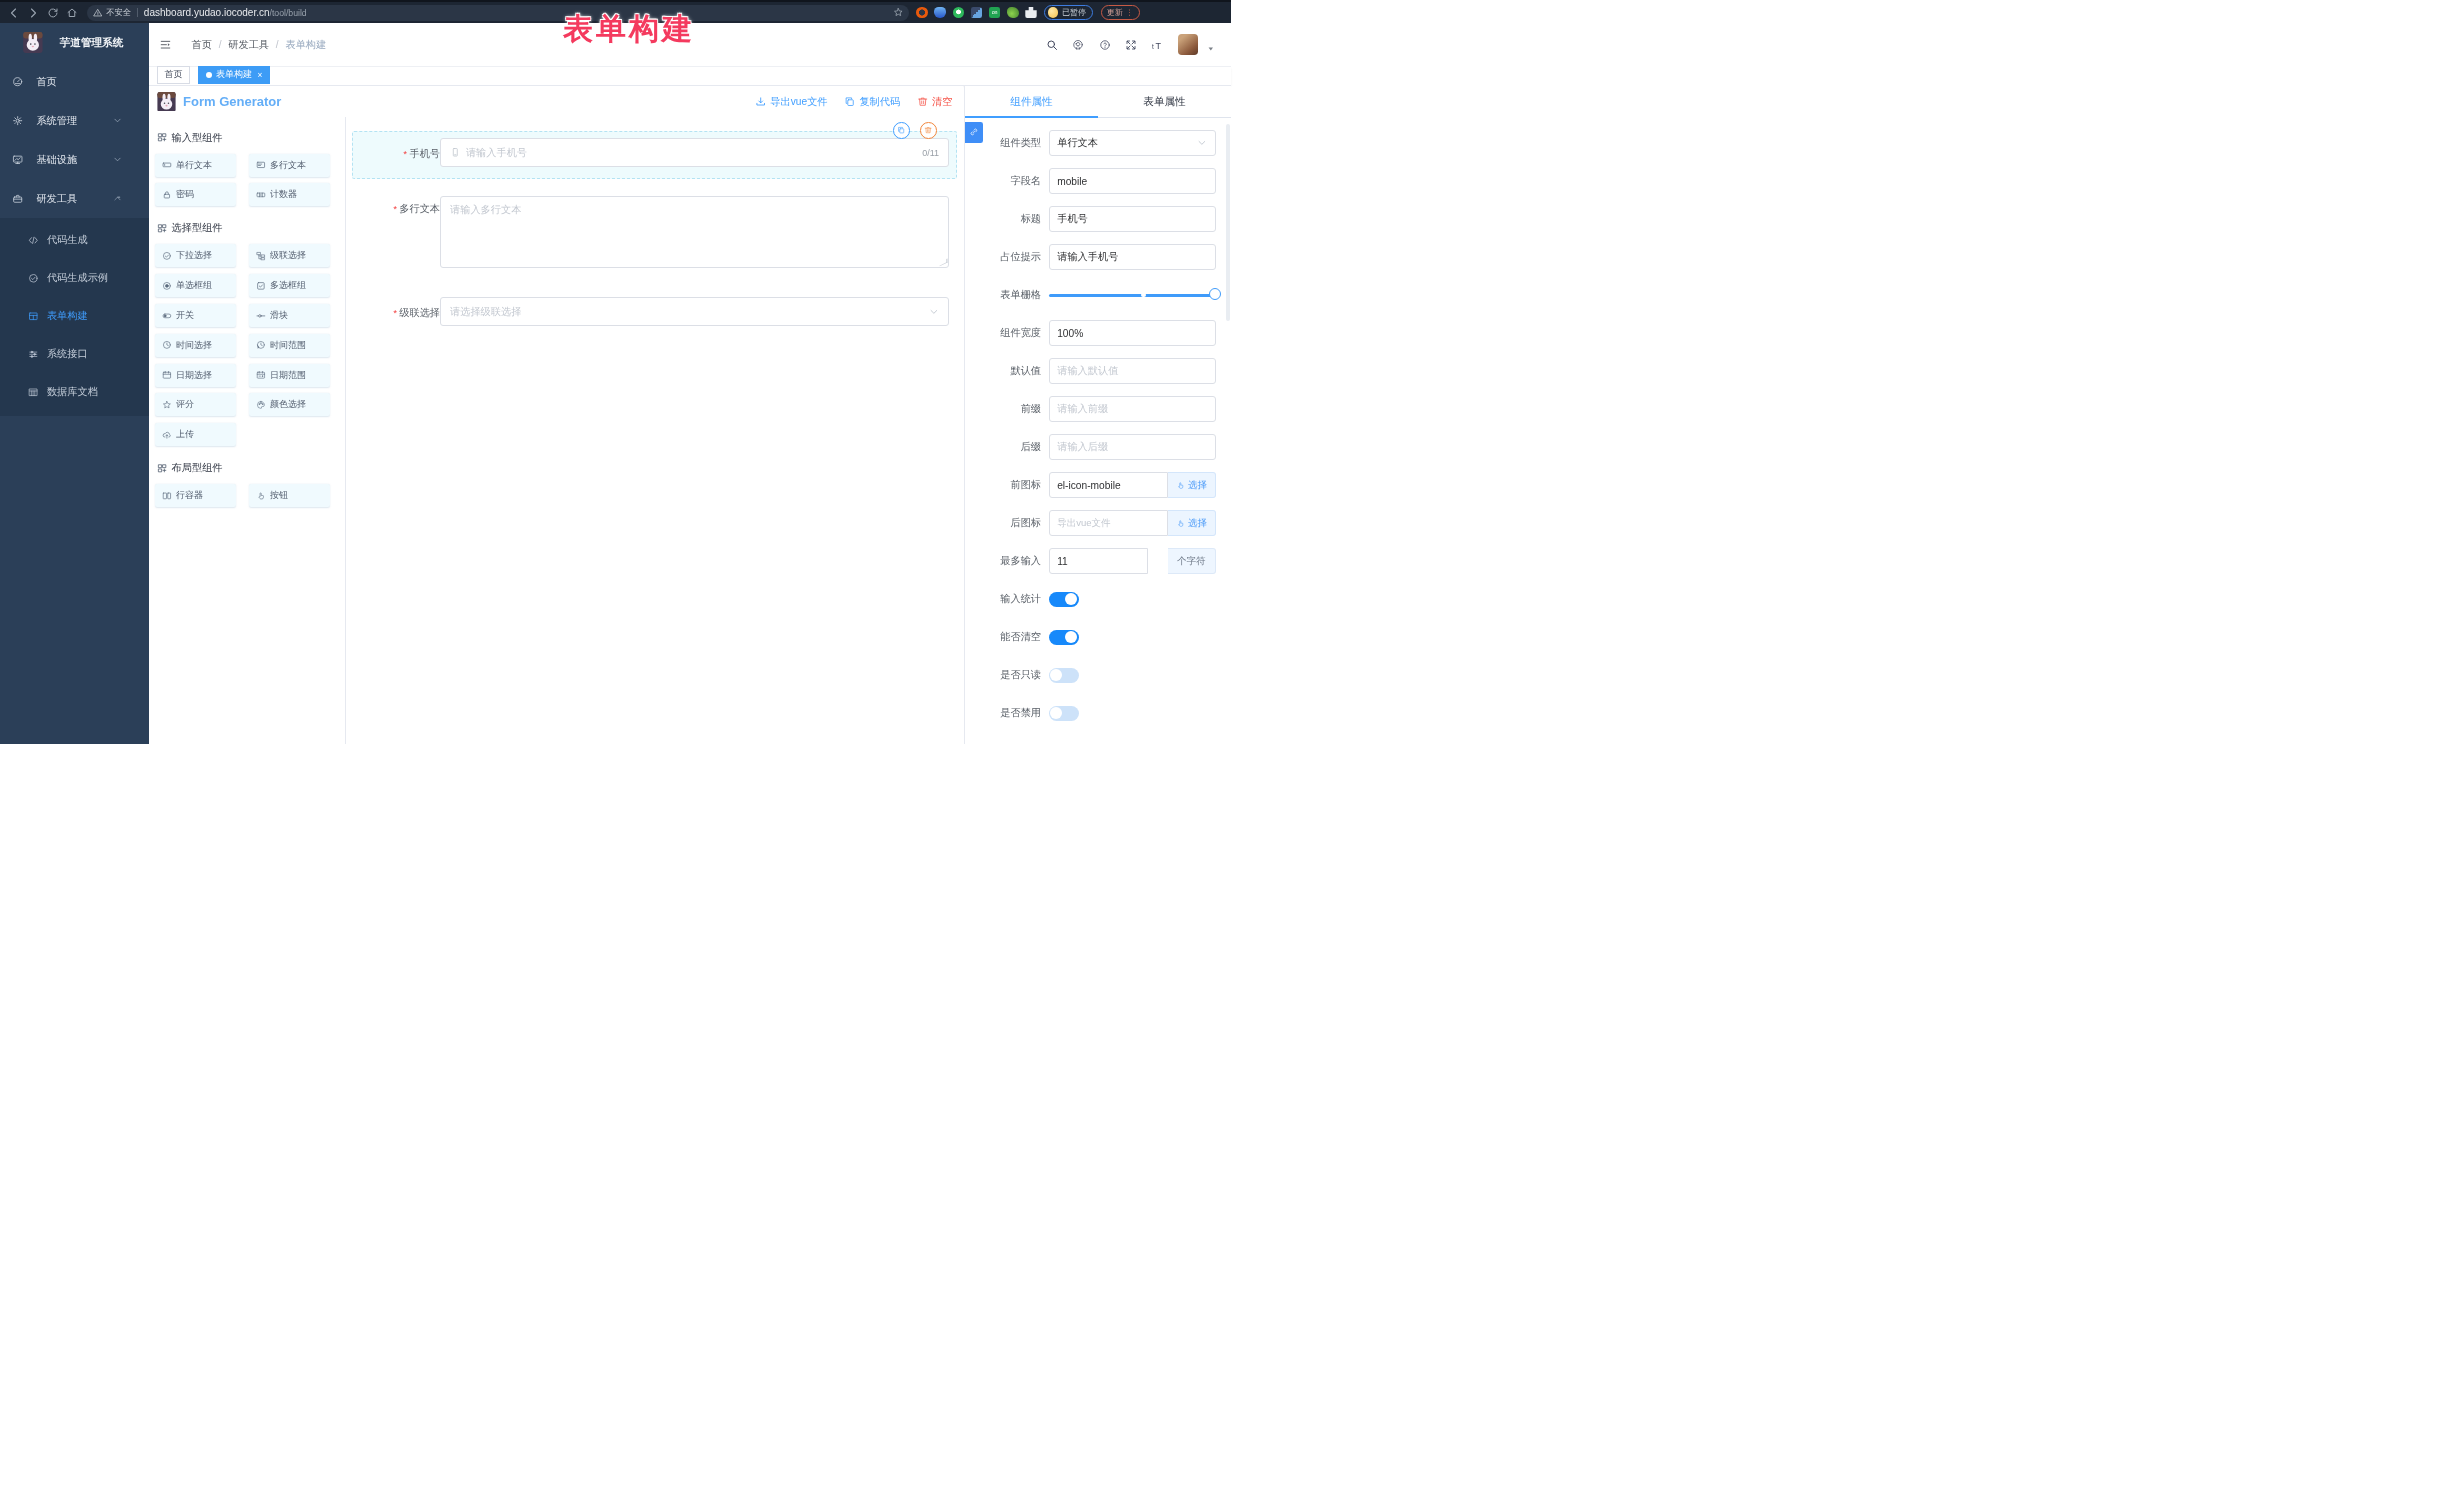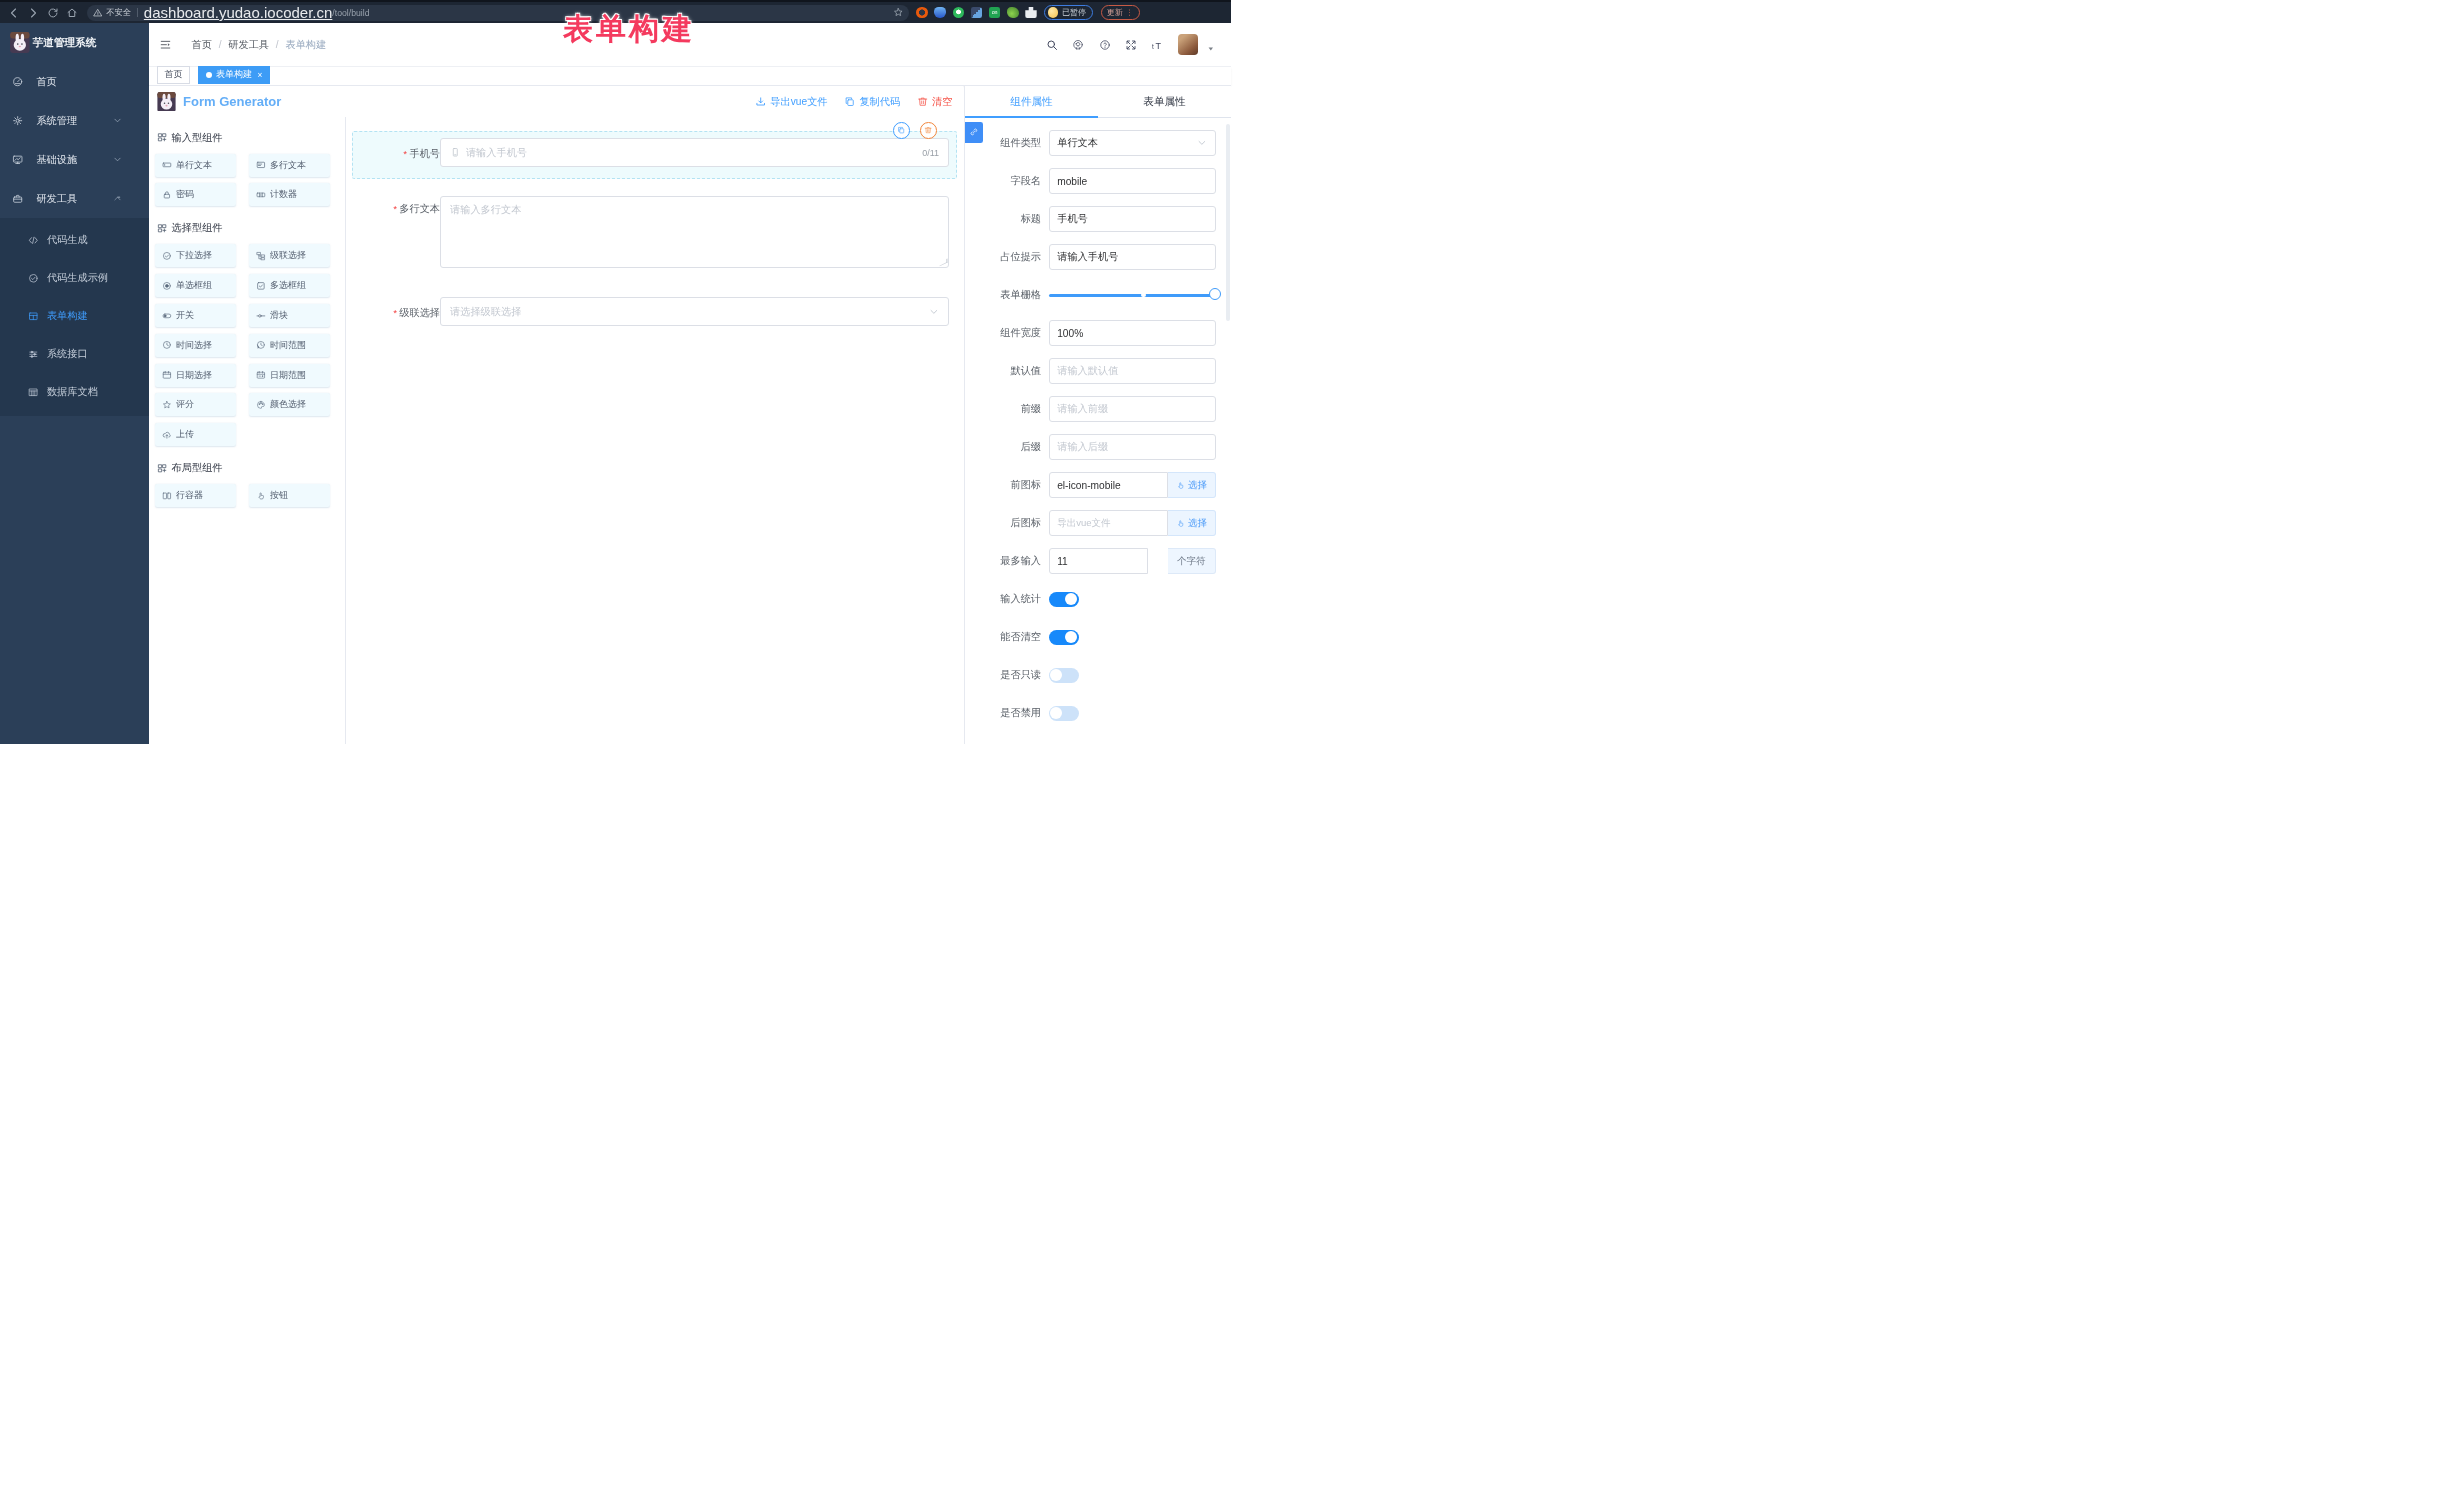--- a/index.html
+++ b/index.html
@@ -7,39 +7,39 @@
     font-family:"Liberation Sans","DejaVu Sans",sans-serif;color:#303133;}
   .i{display:inline-flex;align-items:center;justify-content:center;flex:none;}
   .i svg{width:100%;height:100%;display:block;}
 
   
   #chrome{position:absolute;left:0;top:0;width:1231px;height:23px;background:#1d2633;border-top:2.3px solid #10151d;display:flex;align-items:center;}
   #chrome .navic{width:12px;height:12px;color:#9aa4b0;margin-left:7.6px;}
   #omnibox{height:16px;background:#2b3646;border-radius:8.3px;margin-left:9px;display:flex;align-items:center;width:822px;padding:0 6px;color:#c9cfd6;font-size:8.3px;}
   #omnibox .warn{width:9.8px;height:9.8px;color:#c9cfd6;margin-right:3px;}
   #omnibox .sep{width:0.8px;height:9px;background:#515c6b;margin:0 6px;}
-  #omnibox .host{color:#e8eaed;font-size:15px;text-decoration:underline;}
+  #omnibox .host{color:#e8eaed;font-size:10px;}
   #omnibox .path{color:#98a1ac;font-size:8.7px;}
   #omnibox .star{margin-left:auto;width:10.6px;height:10.6px;color:#aab3bd;}
   .ext{width:11.4px;height:11.4px;border-radius:50%;margin-left:6.8px;flex:none;}
   #profileChip{margin-left:7.6px;height:15px;border:1.1px solid #3d7ce0;border-radius:7.6px;display:flex;align-items:center;padding:0 6px 0 2.3px;gap:3.8px;}
   #profileChip .face{width:10.6px;height:10.6px;border-radius:50%;background:radial-gradient(circle at 35% 35%,#ffe9a8,#f4c24c);}
   #profileChip span{color:#cdd4db;font-size:8px;}
   #updateChip{margin-left:7.6px;height:15px;border:1.1px solid #c75a45;border-radius:7.6px;display:flex;align-items:center;padding:0 5.3px;gap:3px;}
   #updateChip span{color:#d8a49a;font-size:8px;}
   #updateChip .dots{color:#cf6d50;font-size:7.6px;letter-spacing:0;}
 
   
   #overlayTitle{position:absolute;left:0;top:9px;width:1258px;text-align:center;z-index:50;
     font-size:30px;font-weight:700;color:#f43a5e;letter-spacing:3px;
     text-shadow:0 0 2.3px #fff,0 0 4.5px #fff,0.8px 0.8px 0 #fff,-0.8px -0.8px 0 #fff,0.8px -0.8px 0 #fff,-0.8px 0.8px 0 #fff;pointer-events:none;}
 
   
   #sidebar{position:absolute;left:0;top:23px;width:149px;height:721px;background:#2b3f58;}
-  #logoRow{height:39px;display:flex;align-items:center;padding-left:10px;gap:3px;}
+  #logoRow{height:39px;display:flex;align-items:center;padding-left:23px;gap:17px;}
   #logoRow .logo{width:19.7px;height:21px;}
   #logoRow .t{color:#f2f5f8;font-size:10.6px;font-weight:700;}
   .mitem{height:39px;display:flex;align-items:center;padding:0 13.6px 0 12px;color:#e4e9f0;font-size:10.2px;cursor:pointer;}
   .mitem .i{width:11.4px;height:11.4px;color:#cfd7e2;margin-right:13px;}
   .mitem .chev{margin-left:auto;width:9px;height:9px;color:#9aa8ba;}
   #submenu{background:#24374e;padding:3px 0 4.5px 0;}
   .smitem{height:38px;display:flex;align-items:center;padding-left:28px;color:#c4cdd9;font-size:10.2px;cursor:pointer;}
   .smitem .i{width:10.6px;height:10.6px;margin-right:8.3px;color:#b9c3d2;}
   .smitem.active{color:#3f9bfa;}
   .smitem.active .i{color:#3f9bfa;}

